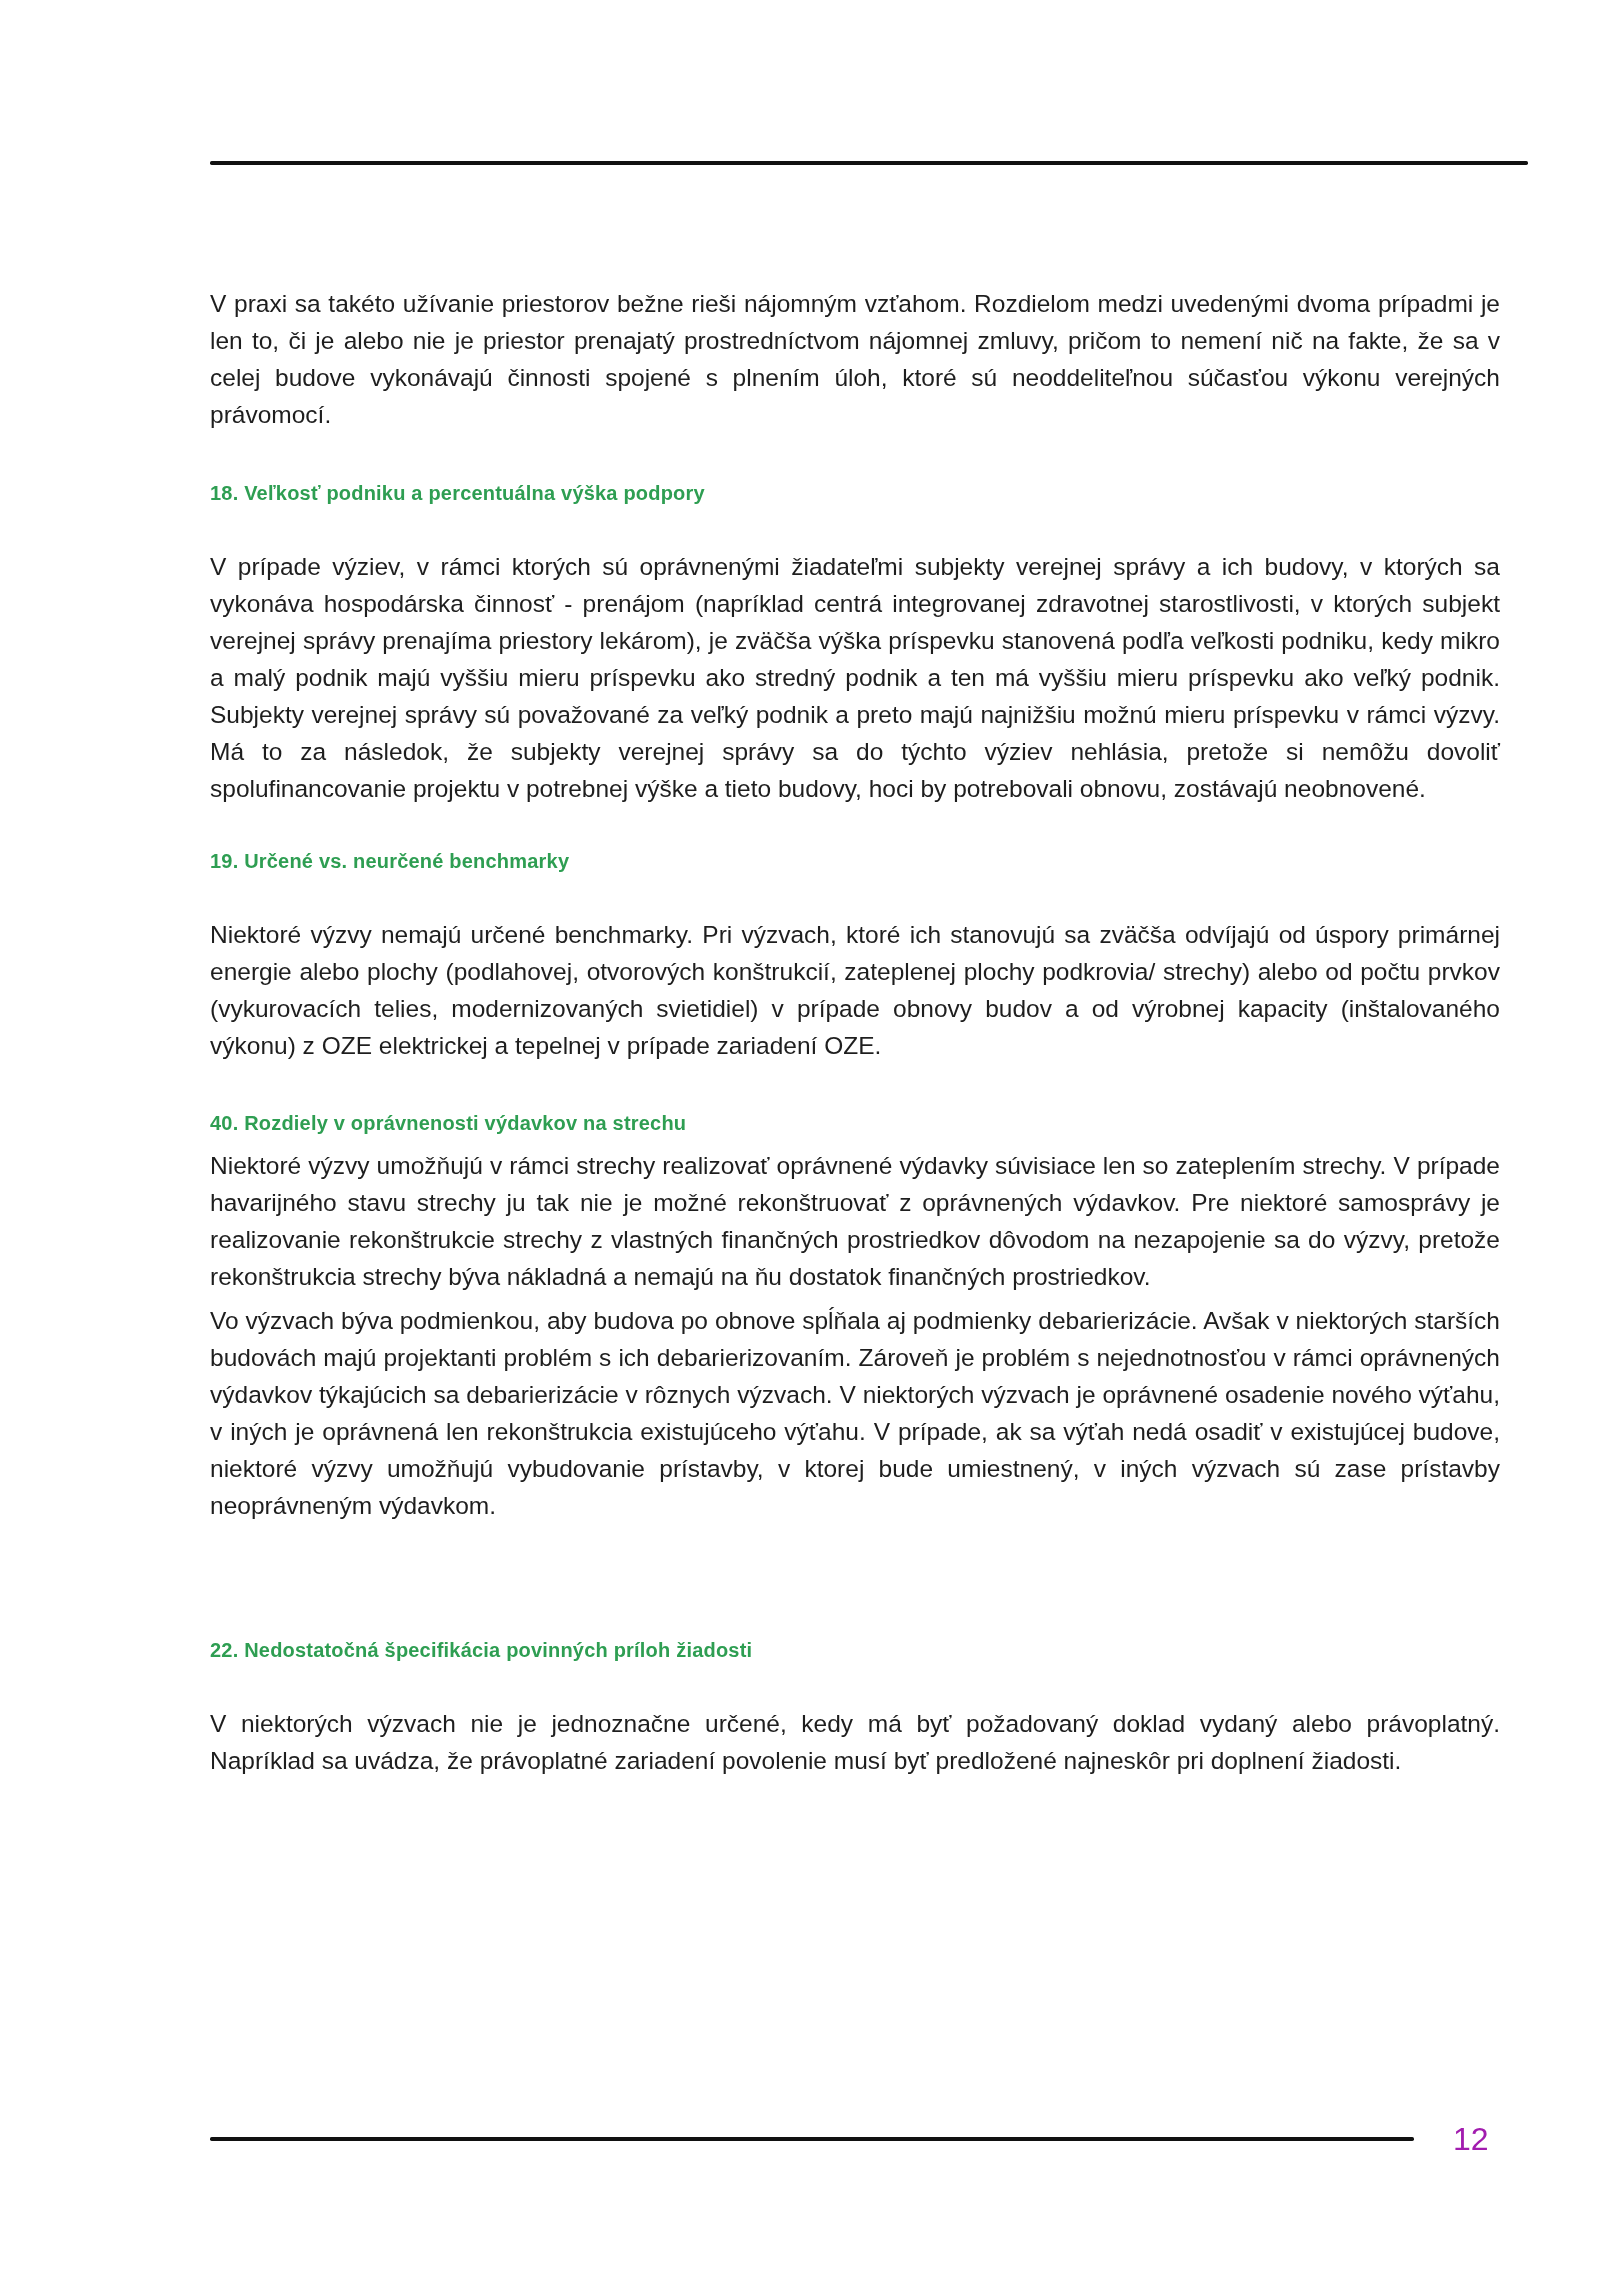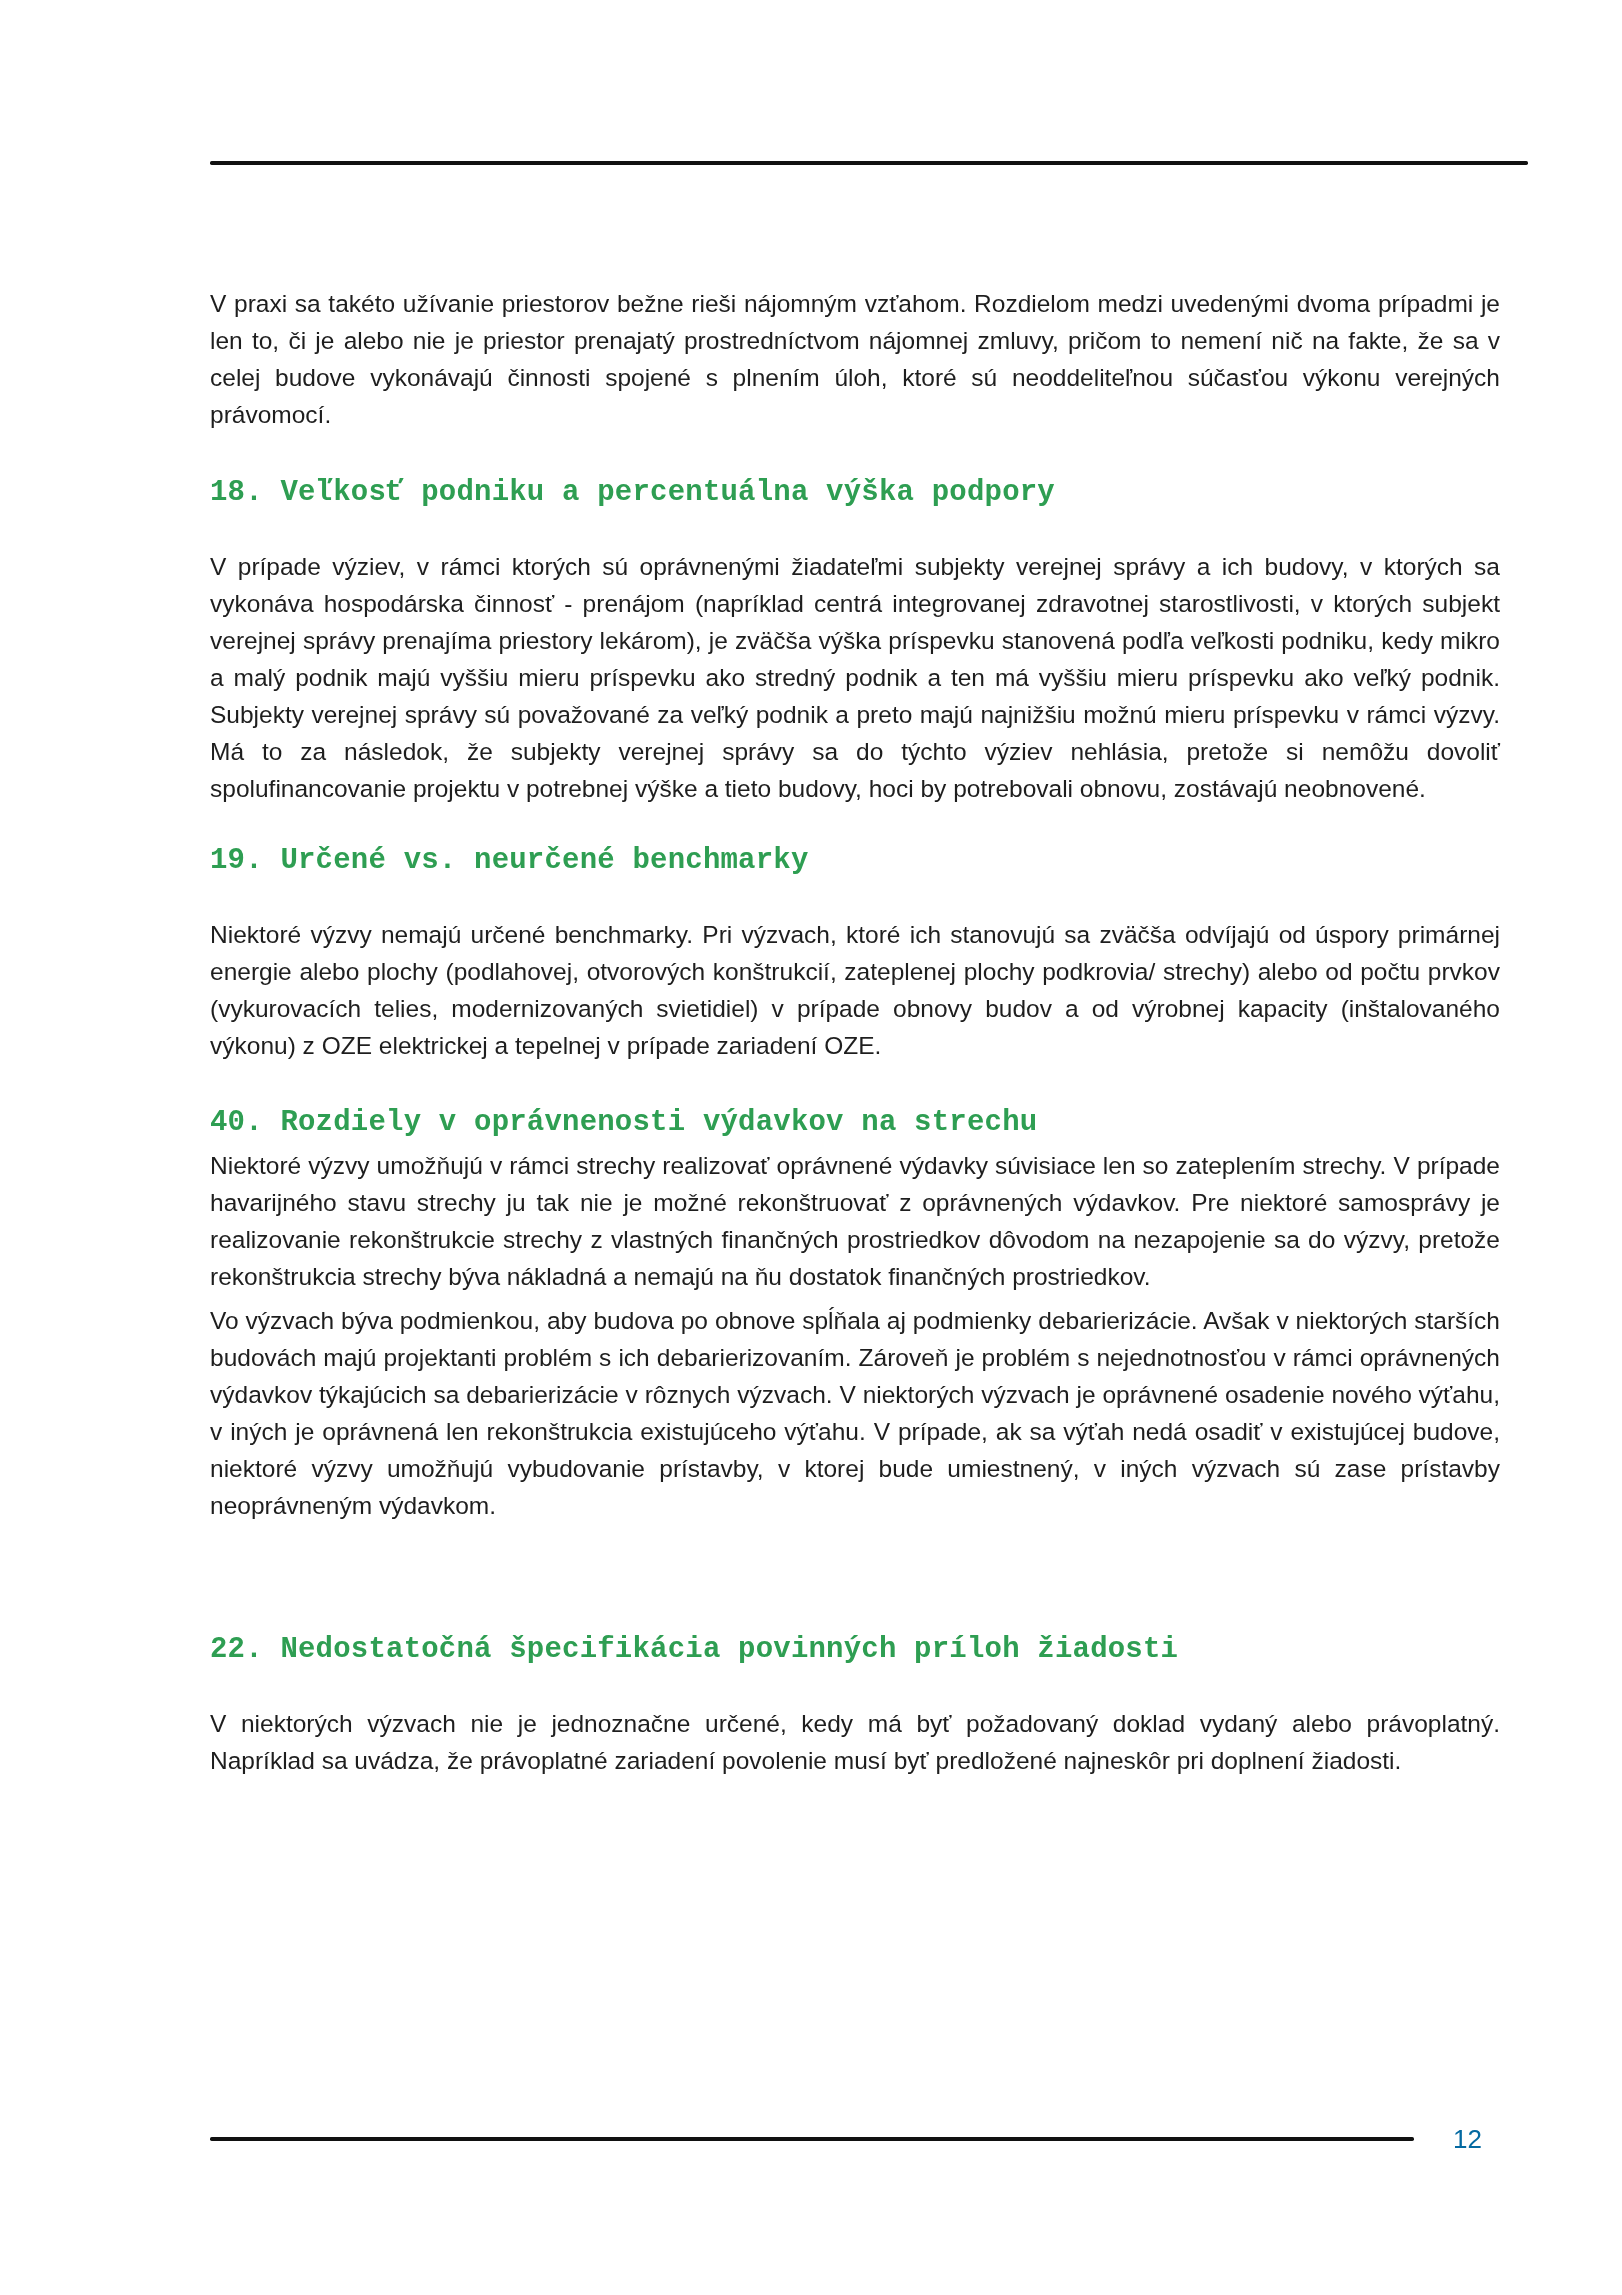--- a/index.html
+++ b/index.html
@@ -31,23 +31,23 @@
     font-size: 24.5px;
     line-height: 37px;
     text-align: justify;
     color: #1e1e1e;
   }
   .intro {
     margin-top: 120px;
   }
   .section-heading {
     margin: 0;
-    font-family: Liberation Mono, monospace;
+    font-family: Liberation Sans, sans-serif;
     font-weight: 700;
-    font-size: 29px;
+    font-size: 20px;
     line-height: 34px;
     color: var(--accent, #2e9e52);
     letter-spacing: 0.2px;
   }
   .mt-h18 { margin-top: 43px; }
   .mt-h19 { margin-top: 37px; }
   .mt-h20 { margin-top: 42px; }
   .mt-h21 { margin-top: 52px; }
   .mt-h22 { margin-top: 109px; }
   .gap-body   { margin-top: 38px; }  
@@ -62,23 +62,23 @@
   }
   .footer-rule {
     width: 1204px;
     height: 4.2px;
     background: #111111;
     border-radius: 1.7px;
     flex: none;
   }
   .page-number {
     margin-left: 39px;
-    font-size: 26px;
+    font-size: 32px;
     line-height: 30px;
-    color: #0369a1;
+    color: #a21caf;
   }
 </style>
 </head>
 <body>
 
 <div class="page">
 
   <div class="top-rule"></div>
 
   <p class="body-text intro">V praxi sa takéto užívanie priestorov bežne rieši nájomným vzťahom. Rozdielom medzi uvedenými dvoma prípadmi je len to, či je alebo nie je priestor prenajatý prostredníctvom nájomnej zmluvy, pričom to nemení nič na fakte, že sa v celej budove vykonávajú činnosti spojené s plnením úloh, ktoré sú neoddeliteľnou súčasťou výkonu verejných právomocí.</p>

